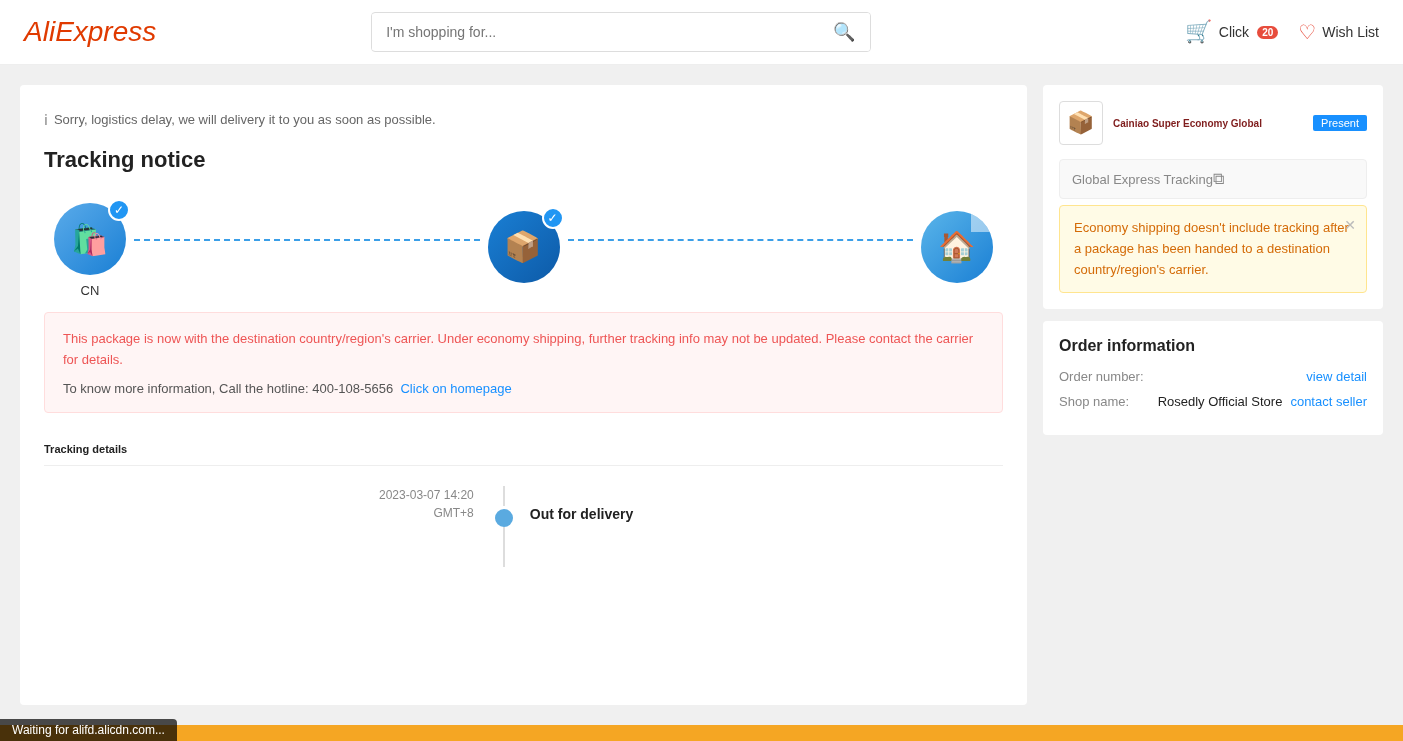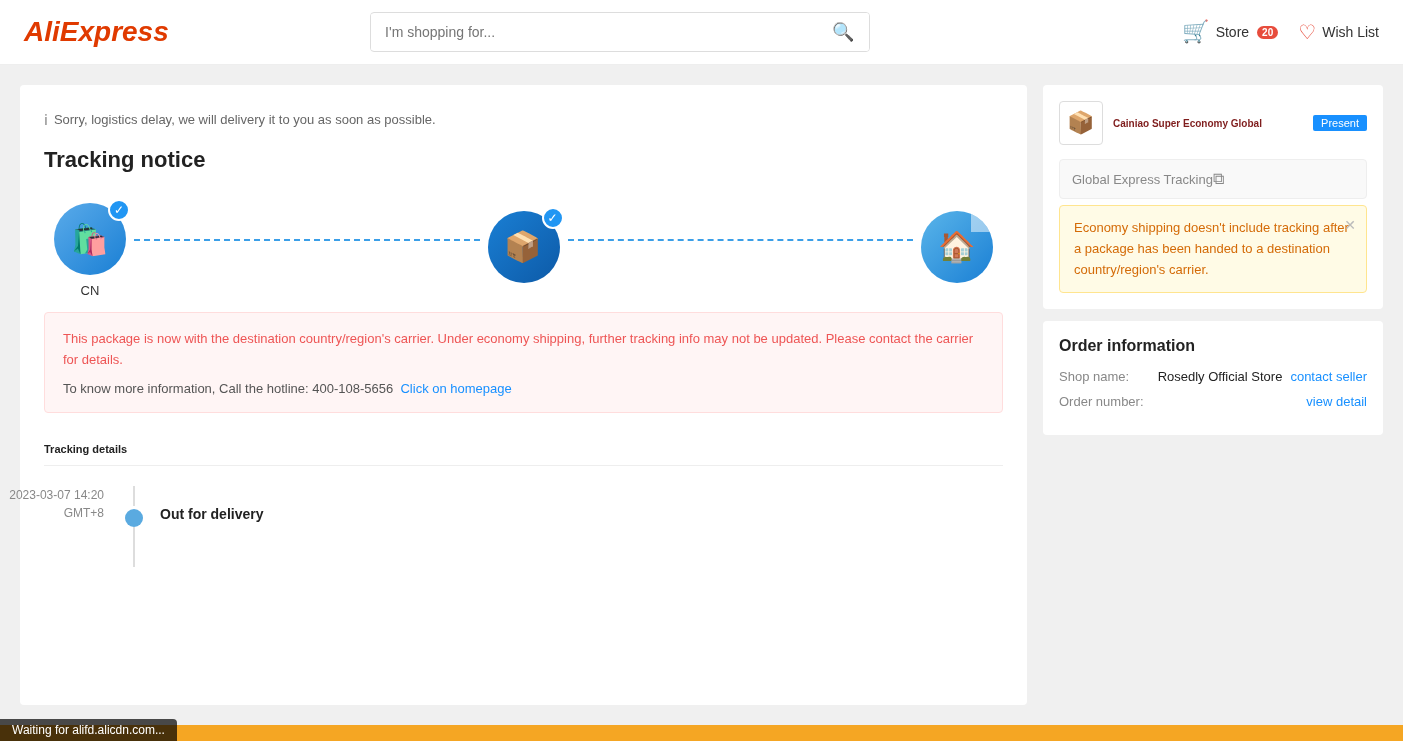--- a/index.html
+++ b/index.html
@@ -14,21 +14,21 @@
     .header {
       background: #fff;
       padding: 12px 24px;
       display: flex;
       align-items: center;
       gap: 20px;
       border-bottom: 1px solid #eee;
     }
     .logo {
       font-size: 28px;
-      font-weight: bold;
+      font-weight: normal;
       color: #e74c3c;
       font-style: italic;
       white-space: nowrap;
       min-width: 180px;
     }
     .search-bar {
       display: flex;
       align-items: center;
       border: 1px solid #ddd;
       border-radius: 4px;
@@ -217,20 +217,21 @@
       color: #222;
       padding-bottom: 10px;
       border-bottom: 1px solid #eee;
       margin-bottom: 20px;
     }
     .timeline {
       display: flex;
       flex-direction: column;
       gap: 0;
       padding-left: 80px;
+      align-items: center;
     }
     .timeline-item {
       display: flex;
       align-items: flex-start;
       gap: 16px;
       position: relative;
     }
     .timeline-time {
       position: absolute;
       left: -180px;
@@ -402,21 +403,21 @@
   <div class="logo">
     <span style="color:#e03a00;">Ali</span><span style="color:#e03a00;">Express</span>
   </div>
   <div class="search-bar">
     <input class="search-input" type="text" placeholder="I'm shopping for..." style="">
     <button class="search-btn">🔍</button>
   </div>
   <div class="header-actions">
     <div class="cart-action">
       <span class="cart-icon">🛒</span>
-      <span>Store</span>
+      <span>Click</span>
       <span class="cart-badge">20</span>
     </div>
     <div class="wish-list-action">
       <span class="heart-icon">♡</span>
       <span>Wish List</span>
     </div>
   </div>
 </div>
 
 <div class="main-content">
@@ -511,31 +512,31 @@
       <div class="warning-notice">
         <span>Economy shipping doesn't include tracking after a package has been handed to a destination country/region's carrier.</span>
         <span class="warning-close">✕</span>
       </div>
     </div>
 
     <div class="order-card">
       <div class="order-title">Order information</div>
 
       <div class="order-row">
+        <span class="order-key">Order number:</span>
+        <a class="order-link">view detail</a>
+      </div>
+
+      <div class="order-row">
         <span class="order-key">Shop name:</span>
         <span style="display:flex;align-items:center;gap:8px;">
           <span class="order-val">Rosedly Official Store</span>
           <a class="order-link">contact seller</a>
         </span>
       </div>
-
-      <div class="order-row">
-        <span class="order-key">Order number:</span>
-        <a class="order-link">view detail</a>
-      </div>
     </div>
 
   </div>
 
 </div>
 
 <div class="bottom-status-bar">
   <span>Waiting for alifd.alicdn.com...</span>
 </div>
 

